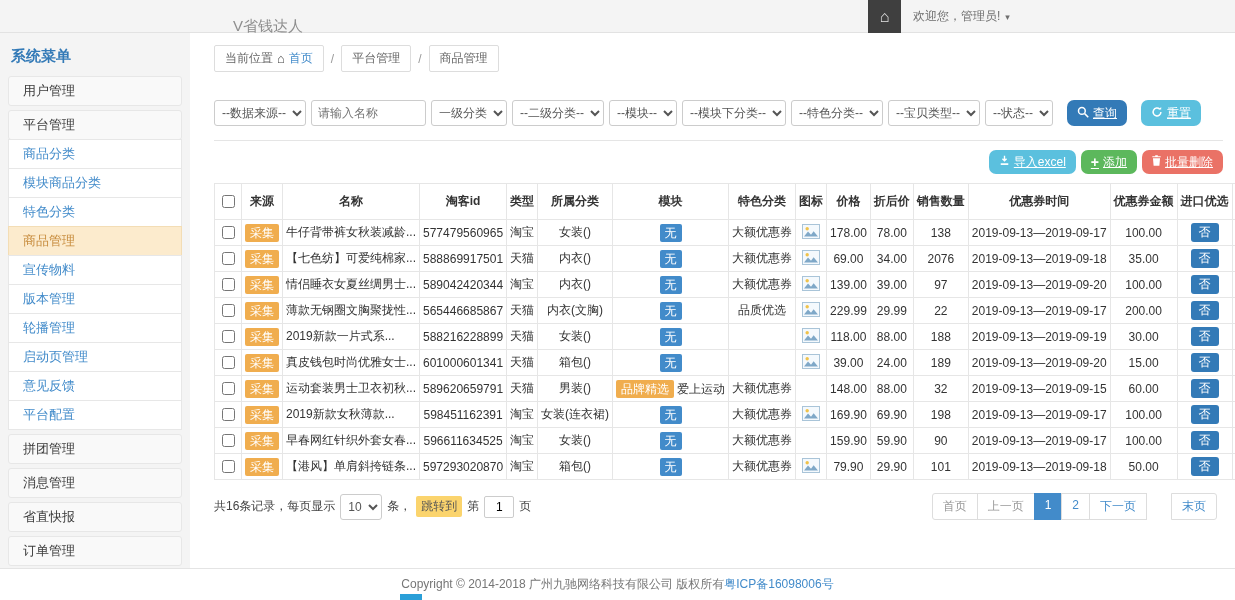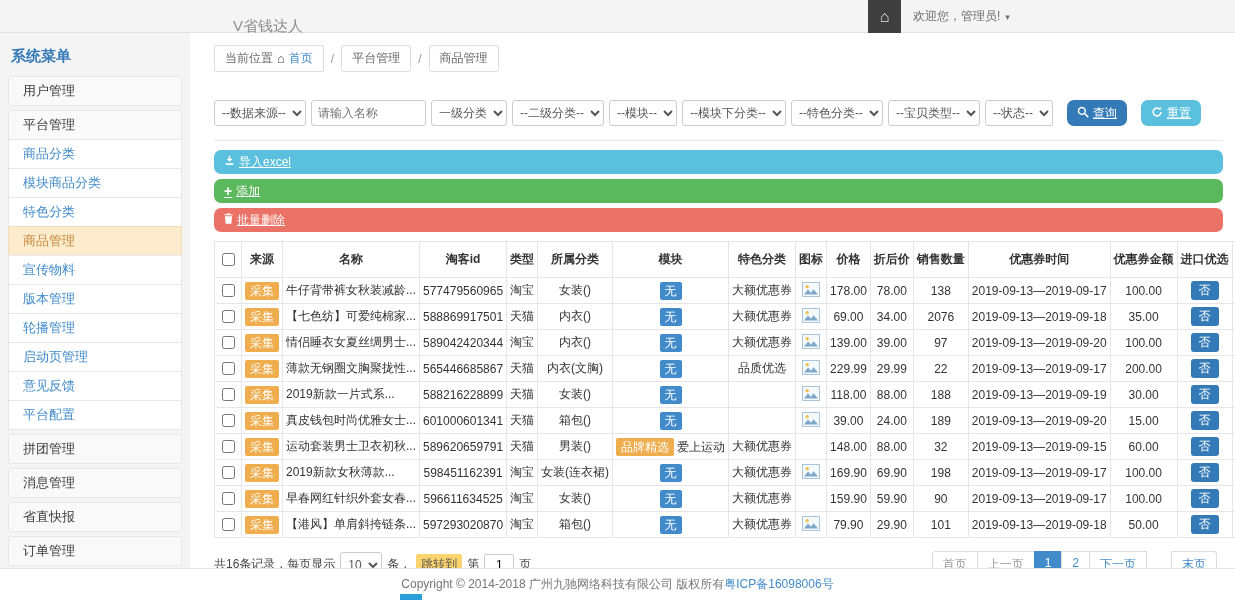--- a/index.html
+++ b/index.html
@@ -38,21 +38,21 @@
   .filter-controls input { width:115px; padding:0 6px; }
   .btn { display:inline-flex; align-items:center; gap:4px; border:none; border-radius:7px; color:#fff; font-size:12px; padding:0 10px; height:26px; cursor:pointer; font-family:inherit; white-space:nowrap;text-decoration:underline; }
   .btn-primary { background:#337ab7; }
   .btn-info    { background:#5bc0de; }
   .btn-success { background:#5cb85c; }
   .btn-danger  { background:#ea7266; }
   .btn-sm { height:24px; }
   .plus { font-size:14px; font-weight:bold; line-height:1; }
   
   .panel { border-top:1px solid #e5e5e5; margin-top:14px; padding-top:9px; }
-  .panel-toolbar { display:flex; justify-content:flex-end; gap:5px;flex-direction:column; }
+  .panel-toolbar { display:flex; justify-content:flex-end; gap:5px; }
   .grid { width:100%; border-collapse:collapse; margin-top:9px; font-size:12px; color:#333; }
   .grid th, .grid td { border:1px solid #e6e6e6; padding:3px 3px; text-align:center; white-space:nowrap; height:25px; }
   .grid th { font-weight:bold; padding:8px 3px; background:#fff; }
   .grid .cb-col { width:27px; }
   .grid th:nth-child(3) { width:146px; }
   .grid th:nth-child(13) { width:140px; }
   .td-name { text-align:left !important; max-width:146px; overflow:hidden; text-overflow:ellipsis; }
   .tag { display:inline-block; padding:1px 5px; border-radius:2px; color:#fff; font-size:12px; line-height:16px; }
   .tag-orange { background:#f0ad4e; }
   .tag-blue   { background:#428bca; }

